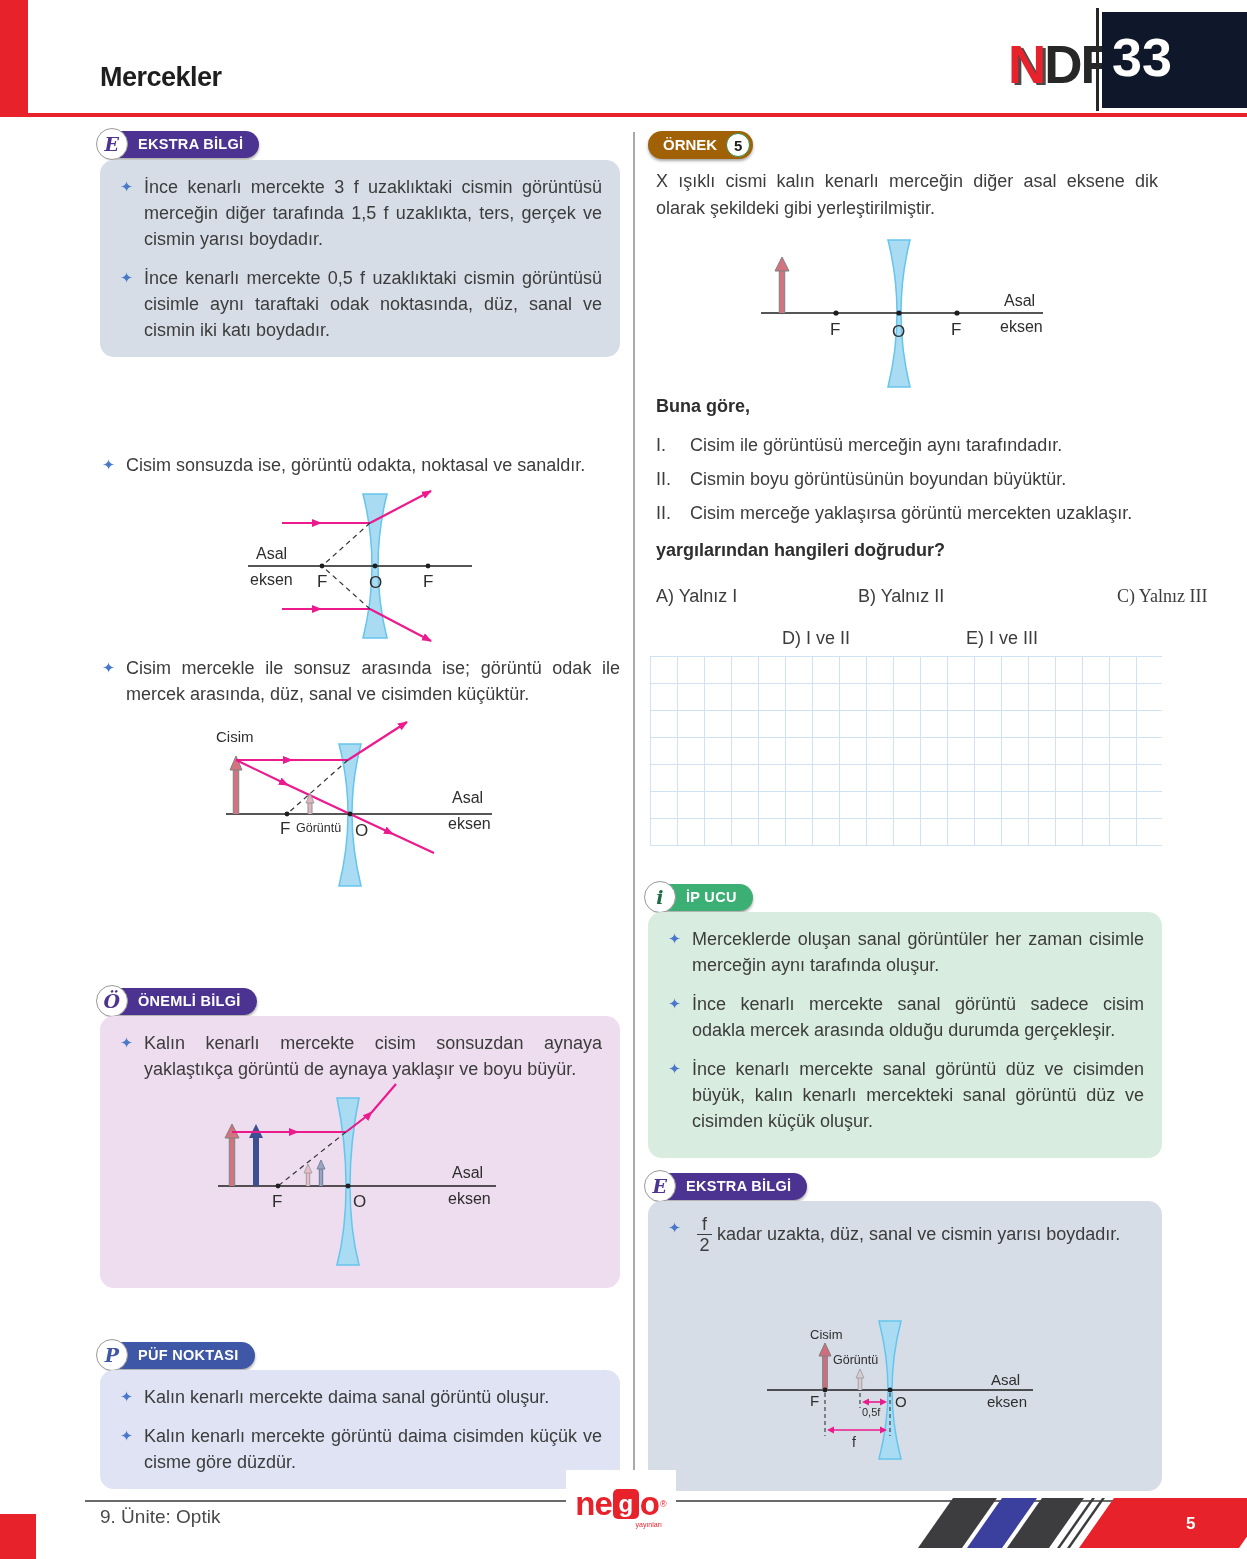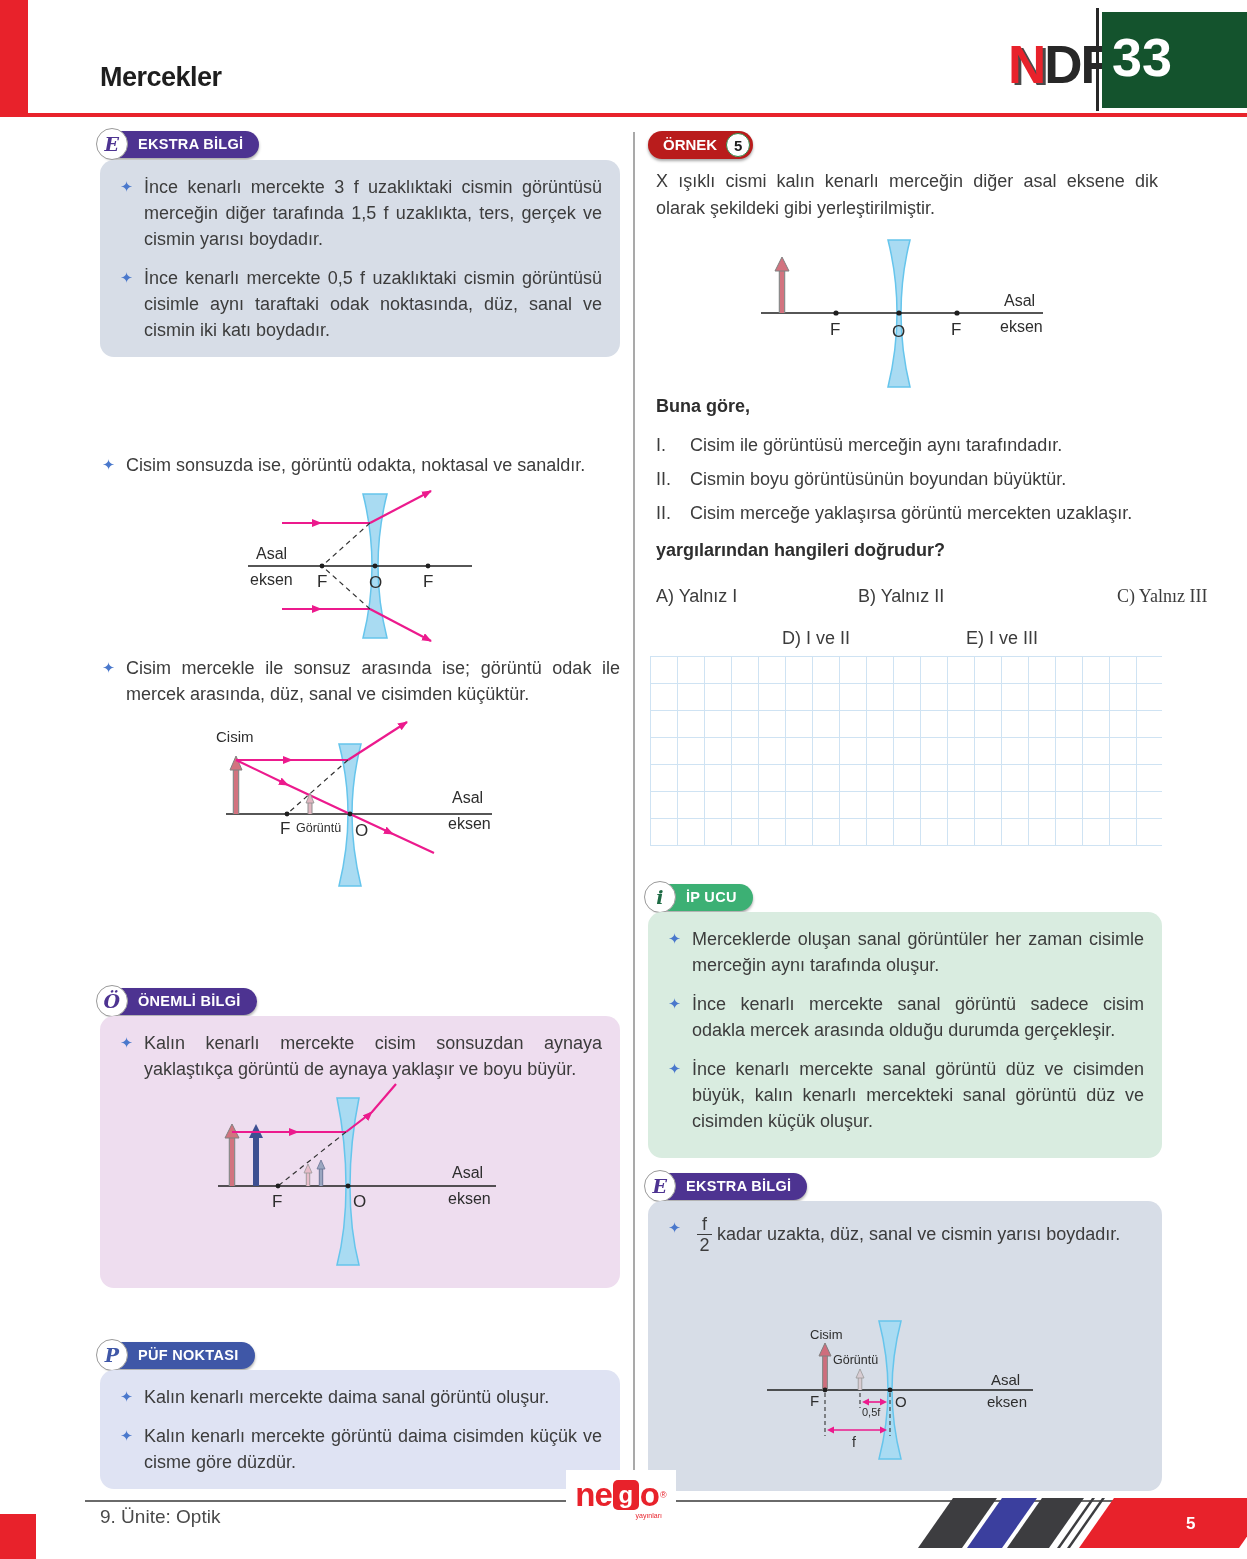--- a/index.html
+++ b/index.html
@@ -6,35 +6,35 @@
   .page{position:relative;width:1247px;height:1559px;background:#ffffff;overflow:hidden;
         font-family:"Liberation Sans","DejaVu Sans",sans-serif;color:#3c3c3c;}
 
   
   .corner-red{position:absolute;left:0;top:0;width:28px;height:115px;background:#e8222b;}
   .page-title{position:absolute;left:100px;top:56px;font-size:27px;font-weight:bold;color:#1e1e1e;letter-spacing:-0.5px;margin-top:6px;}
   .header-rule{position:absolute;left:0;top:113px;width:1247px;height:4px;background:#e8222b;}
   .ndf{position:absolute;left:1008px;top:34px;font-size:53px;font-weight:bold;letter-spacing:-2px;color:#272727;}
   .ndf .n{color:#e8222b;text-shadow:3px 2px 0 #4a4a4a;}
   .ndf-divider{position:absolute;left:1096px;top:8px;width:3px;height:103px;background:#272727;}
-  .code-box{position:absolute;left:1102px;top:12px;width:145px;height:96px;background:#14532d;}
+  .code-box{position:absolute;left:1102px;top:12px;width:145px;height:96px;background:#0f172a;}
   .code-box span{display:block;margin:14px 0 0 10px;font-size:54px;font-weight:bold;color:#fff;}
 
   .col-divider{position:absolute;left:633px;top:132px;width:2px;height:1358px;background:#a9a9a9;}
 
   
   .badge{position:absolute;height:27px;border-radius:14px;color:#fff;font-weight:bold;font-size:14.5px;
          line-height:27px;padding:0 16px 0 38px;letter-spacing:.3px;box-shadow:0 2px 3px rgba(0,0,0,.35);white-space:nowrap;}
   .badge .circ{position:absolute;left:-4px;top:-3px;width:32px;height:32px;border-radius:50%;background:#fff;
          border:1px solid #9a9a9a;text-align:center;line-height:30px;
          font-family:"DejaVu Serif","Liberation Serif",serif;font-style:italic;font-weight:bold;font-size:19px;box-sizing:border-box;}
   .badge-purple{background:#4d3391;}  .badge-purple .circ{color:#4d3391;}
   .badge-blue{background:#3f57a7;}    .badge-blue .circ{color:#3f57a7;}
   .badge-green{background:#3cb074;}   .badge-green .circ{color:#1d6b44;}
-  .badge-ornek{position:absolute;height:28px;border-radius:14px;background:#b91c1c;color:#fff;font-weight:bold;
+  .badge-ornek{position:absolute;height:28px;border-radius:14px;background:#a16207;color:#fff;font-weight:bold;
          font-size:15px;line-height:28px;padding:0 36px 0 15px;box-shadow:0 2px 3px rgba(0,0,0,.35);white-space:nowrap;}
   .badge-ornek .numc{position:absolute;right:3px;top:2px;width:24px;height:24px;border-radius:50%;background:#fff;
          border:1px solid #2e8a49;color:#1e1e1e;font-size:15px;line-height:23px;text-align:center;box-sizing:border-box;}
 
   
   .ibox{position:absolute;border-radius:14px;padding:14px 18px;box-sizing:border-box;}
   .box-gray{background:#d7dde7;}
   .box-lav{background:#eeddef;}
   .box-peri{background:#dfe3f3;}
   .box-green{background:#d9ece0;}
@@ -63,21 +63,21 @@
 
   
   .frac{display:inline-block;vertical-align:middle;text-align:center;margin:0 5px;}
   .frac .fn{display:block;padding:0 5px;line-height:1.05;border-bottom:1.4px solid #3c3c3c;}
   .frac .fd{display:block;line-height:1.15;}
 
   
   .footer-line{position:absolute;left:85px;top:1500px;width:1075px;height:2px;background:#6a6a6a;}
   .footer-unit{position:absolute;left:100px;top:1506px;font-size:19px;color:#4a4a4a;}
   .logo{position:absolute;left:566px;top:1470px;width:110px;height:62px;background:#fff;text-align:center;}
-  .logo .row{display:flex;align-items:center;justify-content:center;gap:1px;margin-top:6px;}
+  .logo .row{display:flex;align-items:center;justify-content:center;gap:1px;margin-top:15px;}
   .logo .ne,.logo .o{color:#e8222b;font-weight:bold;font-size:33px;letter-spacing:-1px;}
   .logo .gbox{display:inline-block;width:26px;height:30px;background:#e8222b;border-radius:5px;color:#fff;
         font-weight:bold;font-size:24px;line-height:30px;}
   .logo .sub{display:block;font-size:7px;color:#e8222b;text-align:right;margin:-2px 14px 0 0;}
   .logo .reg{font-size:9px;color:#e8222b;vertical-align:top;}
   .corner-red-bottom{position:absolute;left:0;top:1514px;width:36px;height:45px;background:#e8222b;}
   .stripes{position:absolute;left:940px;top:1498px;width:307px;height:50px;}
   .stripe{position:absolute;top:0;height:50px;transform:skewX(-35deg);transform-origin:50% 0;}
   .s-dark{background:#3d3d40;}
   .s-blue{background:#3b3f9e;}

